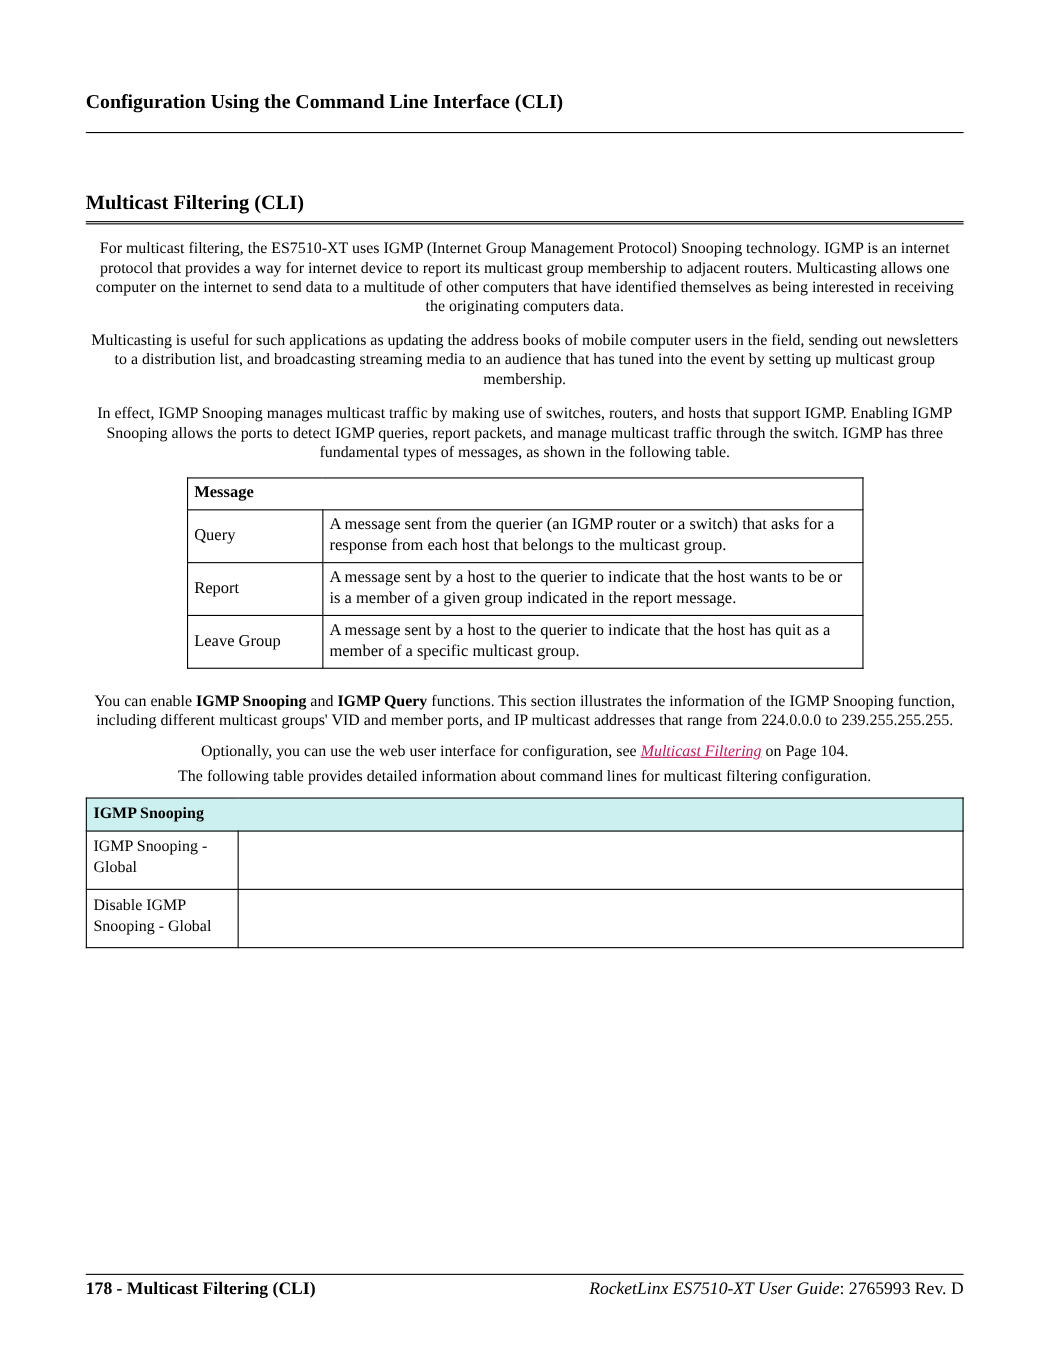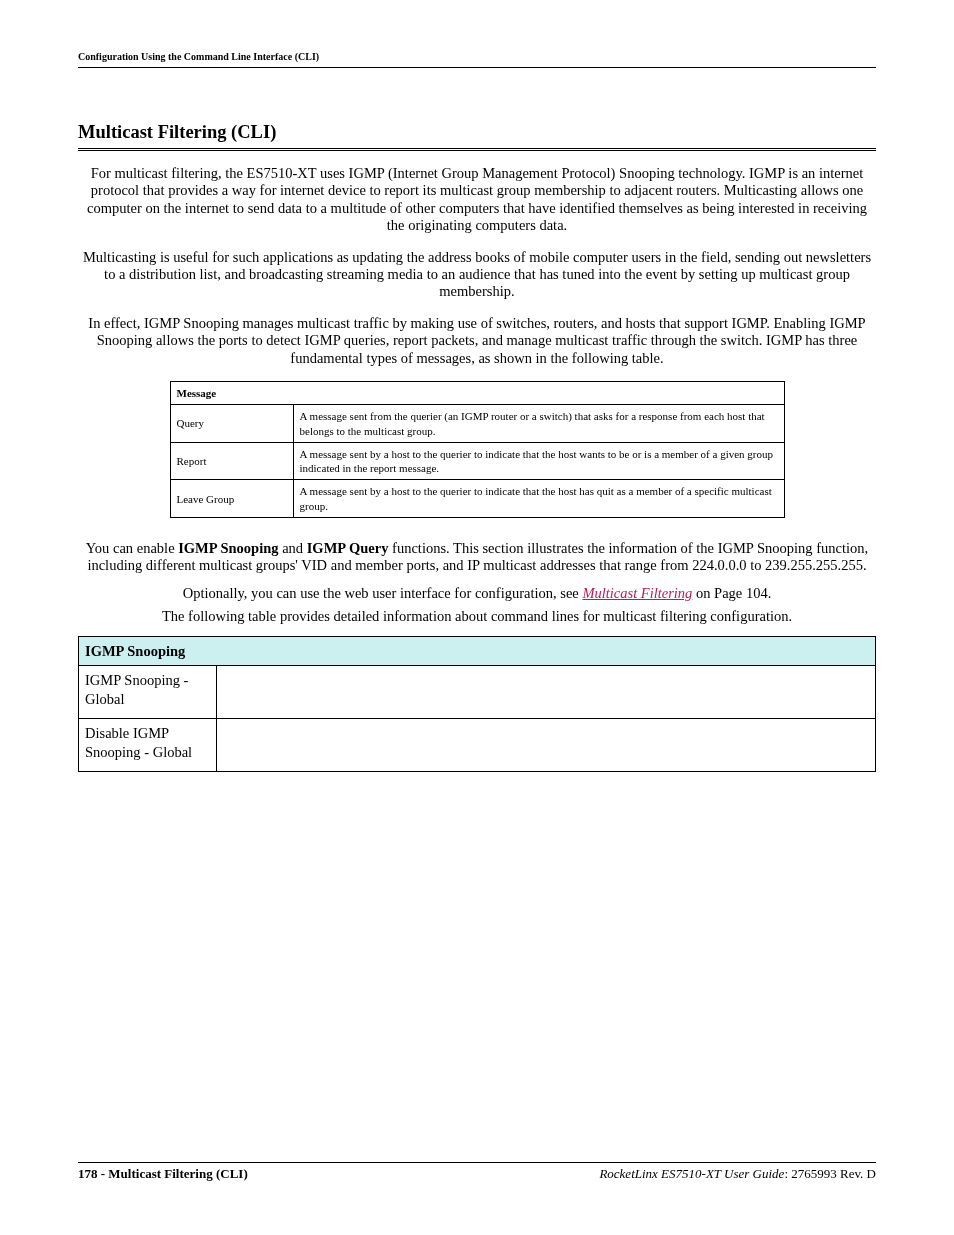--- a/index.html
+++ b/index.html
@@ -13,23 +13,24 @@
   }
   .page {
     width: 954px;
     height: 1235px;
     box-sizing: border-box;
     padding: 50px 78px 40px 78px;
     position: relative;
   }
   .header-line {
     font-weight: bold;
-    font-size: 10px;
+    font-size: 18px;
     border-bottom: 1px solid #000;
-    padding-bottom: 4px;
+    padding-bottom: 16px;
+    margin-top: 31px;
   }
   .section-title {
     font-weight: bold;
     font-size: 18.5px;
     margin-top: 52px;
     padding-bottom: 4px;
     border-bottom: 3.5px double #000;
   }
   .para {
     margin-top: 14px;
@@ -39,21 +40,21 @@
   .msg-table {
     border-collapse: collapse;
     margin: 14px auto 0 auto;
     width: 615px;
   }
   .msg-table th, .msg-table td {
     border: 1px solid #000;
     padding: 4px 6px;
     text-align: left;
     vertical-align: middle;
-    font-size: 11px;
+    font-size: 15px;
   }
   .msg-table th {
     font-weight: bold;
   }
   .col-msg-name { width: 110px; }
   .link {
     color: #be185d;
     text-decoration: underline;
     font-style: italic;
   }
@@ -76,21 +77,21 @@
   .igmp-col1 { width: 125px; }
   .igmp-row-tall td { height: 42px; }
   .bold { font-weight: bold; }
   .footer {
     position: absolute;
     left: 78px;
     right: 78px;
     bottom: 52px;
     border-top: 1px solid #000;
     padding-top: 3px;
-    font-size: 13px;
+    font-size: 16px;
     display: flex;
     justify-content: space-between;
   }
   .footer-left { font-weight: bold; }
   .footer-right .italic { font-style: italic; margin-left: 48px; }
 </style>
 </head>
 <body>
 
 <div class="page">

